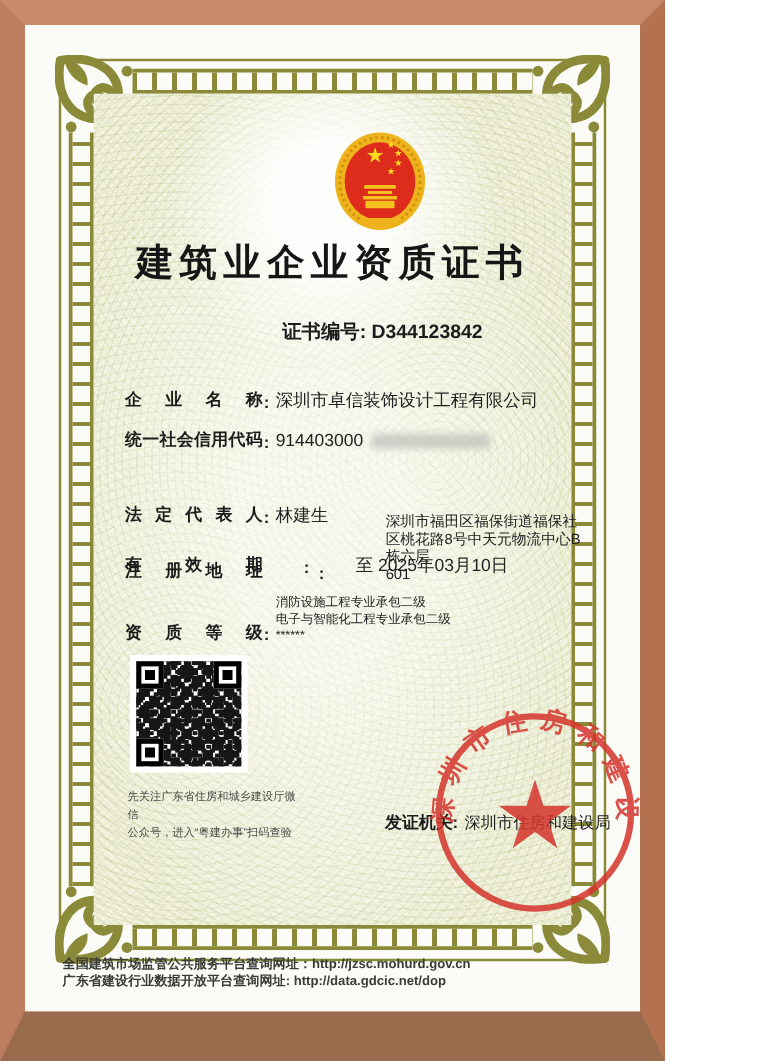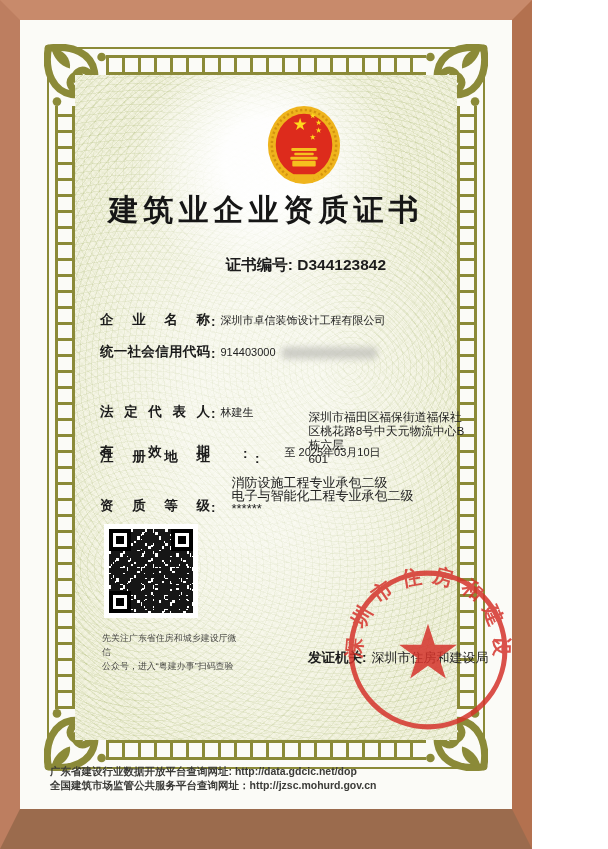--- a/index.html
+++ b/index.html
@@ -59,24 +59,24 @@
 
   
   .fields { position: absolute; left: 80px; top: 291px; right: 42px; }
   .frow { position: absolute; left: 0; right: 0; display: flex; align-items: flex-end; }
   .fr1 { top: 0; } .fr2 { top: 32px; } .fr3 { top: 65px; margin-top: 27px; }
   .fr4 { top: 97px; gap: 44px; } .fr5 { top: 132px; gap: 32px; } .fr6 { top: 163px; }
   .f-label { display: inline-block; width: 110px; font-size: 13.5px; font-weight: bold;
     color: #1b1b1b; text-align: justify; text-align-last: justify; white-space: nowrap;
     flex: 0 0 110px; }
   .f-colon { font-weight: bold; font-size: 13.5px; color:#1b1b1b; margin: 0 5px 0 1px; }
-  .f-value { font-size: 11px; color: #222; white-space: pre-line; line-height: 17px;
+  .f-value { font-size: 14px; color: #222; white-space: pre-line; line-height: 17px;
     padding-top: 1px; }
   .fr4 .f-value { font-size: 11.8px; line-height: 14px; padding-top: 2px; }
-  .fr6 .f-value { font-size: 13px; line-height: 13px; padding-top: 2px; margin-left: 11px; }
+  .fr6 .f-value { font-size: 10px; line-height: 13px; padding-top: 2px; }
   .redact { display: inline-block; width: 95px; height: 12px; margin-left: 6px;
     background: #c3c3bd; border-radius: 3px; filter: blur(3px); opacity: .8;
     vertical-align: middle; }
 
   
   .qr { position: absolute; left: 84px; top: 504px; width: 94px; height: 94px;
     background: #fff; padding: 5px; }
   .qr-noise { position: relative; width: 100%; height: 100%;
     background-color: #fff;
     background-image:
@@ -228,18 +228,18 @@
     <svg class="seal" viewBox="0 0 170 170">
       <circle cx="85" cy="85" r="76" fill="none" stroke="#d5342c" stroke-width="5"></circle>
       <use href="#star" transform="translate(85,89) scale(30)" fill="#d5342c"></use>
       <path id="sealArc" d="M 23,107 A 66,66 0 1 1 147,107" fill="none"></path>
       <text font-size="20" font-weight="bold" fill="#d5342c" letter-spacing="9" font-family="Liberation Sans, sans-serif">
         <textPath href="#sealArc" startOffset="14">深圳市住房和建设局</textPath>
       </text>
     </svg>
 
     <div class="footer">
+      <div>全国建筑市场监管公共服务平台查询网址：http://jzsc.mohurd.gov.cn</div>
       <div>广东省建设行业数据开放平台查询网址: http://data.gdcic.net/dop</div>
-      <div>全国建筑市场监管公共服务平台查询网址：http://jzsc.mohurd.gov.cn</div>
     </div>
 
   </div>
 </div>
 
 </body></html>

